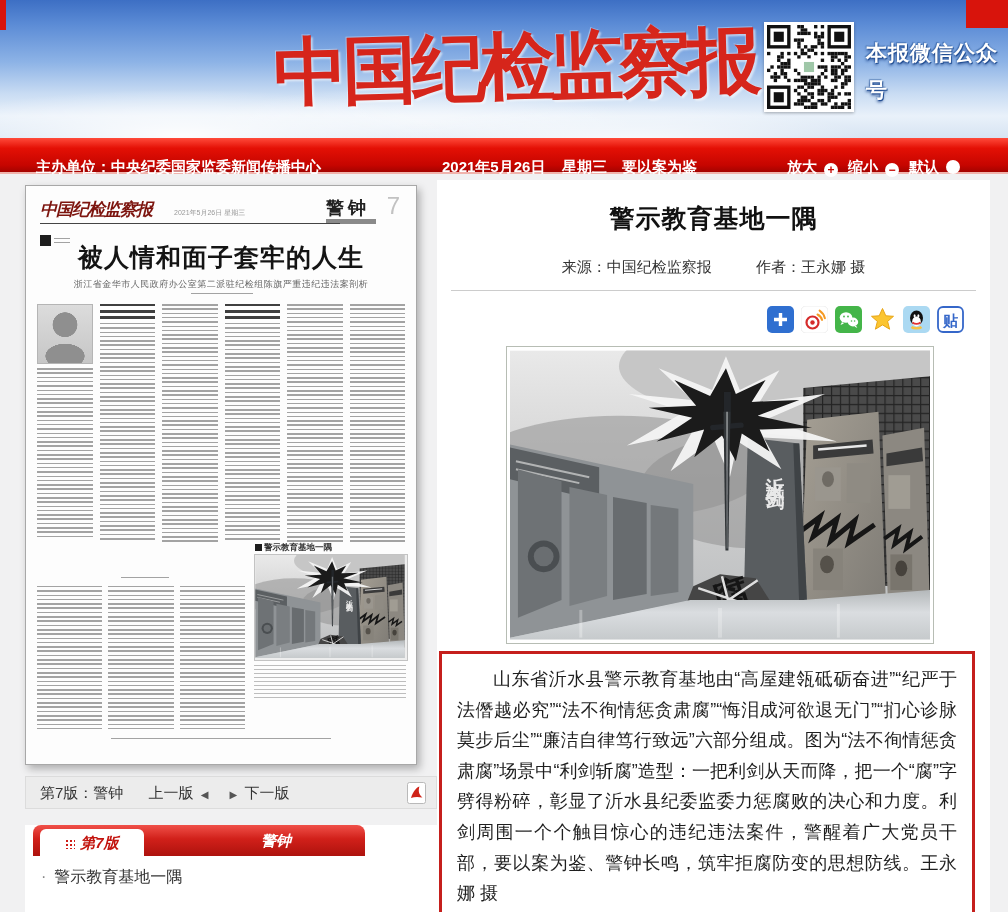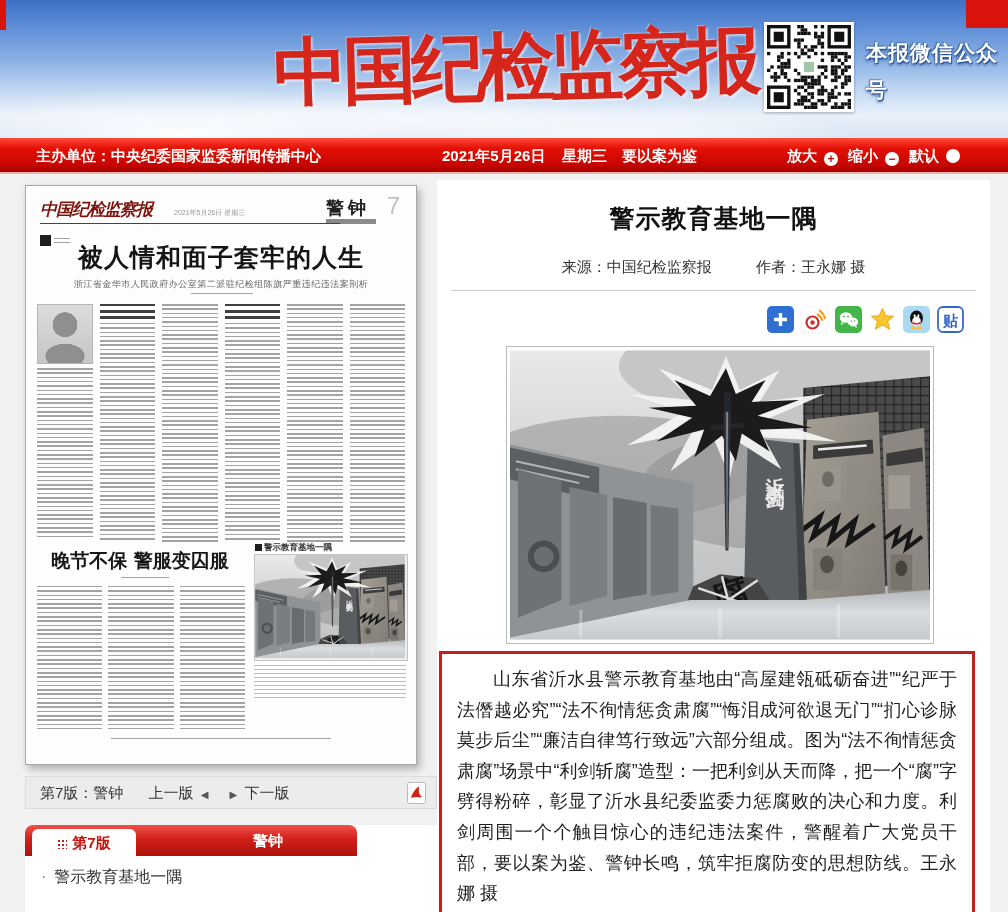--- a/index.html
+++ b/index.html
@@ -23,21 +23,21 @@
   .qrbox{left:764px;top:22px;width:90px;height:90px;background:#fff;padding:3px;box-sizing:border-box;
     box-shadow:0 1px 3px rgba(0,0,0,.3);}
   .qrbox svg{width:100%;height:100%;display:block;}
   .qrcap{left:866px;top:34px;font-size:21px;font-weight:bold;color:#fff;line-height:37px;letter-spacing:1px;
     text-shadow:0 2px 3px rgba(30,70,140,.95),1px 1px 0 #2b5b9e,-1px -1px 1px rgba(43,91,158,.6);}
 
   
   .navbar{left:0;top:138px;width:1008px;height:34px;
     background:linear-gradient(180deg,#ff4a3a 0%,#e41005 30%,#c60500 80%,#a40300 100%);
     border-bottom:2px solid #f0b3ac;}
-  .navbar span,.navbar a{position:absolute;top:9px;font-size:15px;font-weight:bold;color:#fff;text-decoration:none;white-space:nowrap;}
+  .navbar span,.navbar a{position:absolute;top:20px;font-size:15px;font-weight:bold;color:#fff;text-decoration:none;white-space:nowrap;}
   .zi{display:inline-block;width:14px;height:14px;border-radius:50%;background:#fff;color:#c60500;
       font-size:12px;font-weight:bold;line-height:14px;text-align:center;vertical-align:-2px;}
 
   
   .paper{left:25px;top:185px;width:390px;height:578px;background:#fdfdfd;border:1px solid #a8a8a8;
     box-shadow:3px 4px 8px rgba(0,0,0,.28);}
   .paper .abs{position:absolute;}
   .pmast{left:14px;top:12px;font-family:"DejaVu Serif",serif;font-style:italic;font-weight:bold;
     font-size:17px;color:#7d150f;letter-spacing:-1px;}
   .pmdate{left:148px;top:22px;font-size:7px;color:#999;}
@@ -74,22 +74,22 @@
 
   
   .pagenav{left:25px;top:776px;width:412px;height:33px;background:#ececec;border:1px solid #dcdcdc;
     box-sizing:border-box;font-size:15px;color:#333;line-height:31px;padding-left:14px;}
   .pagenav a{color:#333;text-decoration:none;}
   .arrow{font-size:10px;color:#555;margin:0 3px;}
   .pdficon{position:absolute;right:10px;top:5px;width:19px;height:22px;}
 
   
   .secbox{left:25px;top:825px;width:412px;height:87px;background:#fff;}
-  .sechead{position:absolute;left:0;top:0;width:332px;height:31px;border-radius:8px 8px 0 0;
-    background:linear-gradient(180deg,#f05049 0%,#d1201a 45%,#ad120d 100%);}
+  .sechead{position:absolute;left:8px;top:0;width:332px;height:31px;border-radius:8px 8px 0 0;
+    background:linear-gradient(180deg,#f05049 0%,#d1201a 45%,#ad120d 100%);font-style:italic;}
   .sectab{position:absolute;left:7px;top:4px;width:104px;height:27px;background:#fff;border-radius:6px 6px 0 0;
     text-align:center;line-height:27px;font-size:15px;font-weight:bold;color:#c3140e;}
   .sectab .dots{display:inline-block;width:10px;height:10px;margin-right:5px;vertical-align:-1px;
     background-image:radial-gradient(#cf1d16 36%, rgba(0,0,0,0) 37%);background-size:4px 4px;}
   .sectitle{position:absolute;left:228px;top:0;height:31px;line-height:31px;font-size:15px;font-weight:bold;color:#fff;}
   .seclist{position:absolute;left:0;top:31px;width:412px;}
   .secitem{padding:11px 0 0 16px;font-size:16px;color:#333;cursor:pointer;}
   .secitem .bullet{color:#888;margin-right:8px;}
 
   
@@ -429,21 +429,20 @@
           <div class="ft" style="height:219px"></div>
         </div>
       <div class="ft"></div>
       <div>
           <div class="colhead"></div>
           <div class="ft" style="height:219px"></div>
         </div>
       <div class="ft"></div>
       <div class="ft"></div>
     </div>
-    <div class="abs phead2">晚节不保 警服变囚服</div>
     <div class="abs pby2 ft"></div>
     <div class="abs pcols2">
       <div class="ft"></div>
       <div class="ft"></div>
       <div class="ft"></div>
     </div>
     <div class="abs pcapline"><span class="pcapicon"></span><span>警示教育基地一隅</span></div>
     <div class="abs pphoto">
         <svg viewBox="0 0 424 292">
           <use href="#sculpt"></use>

